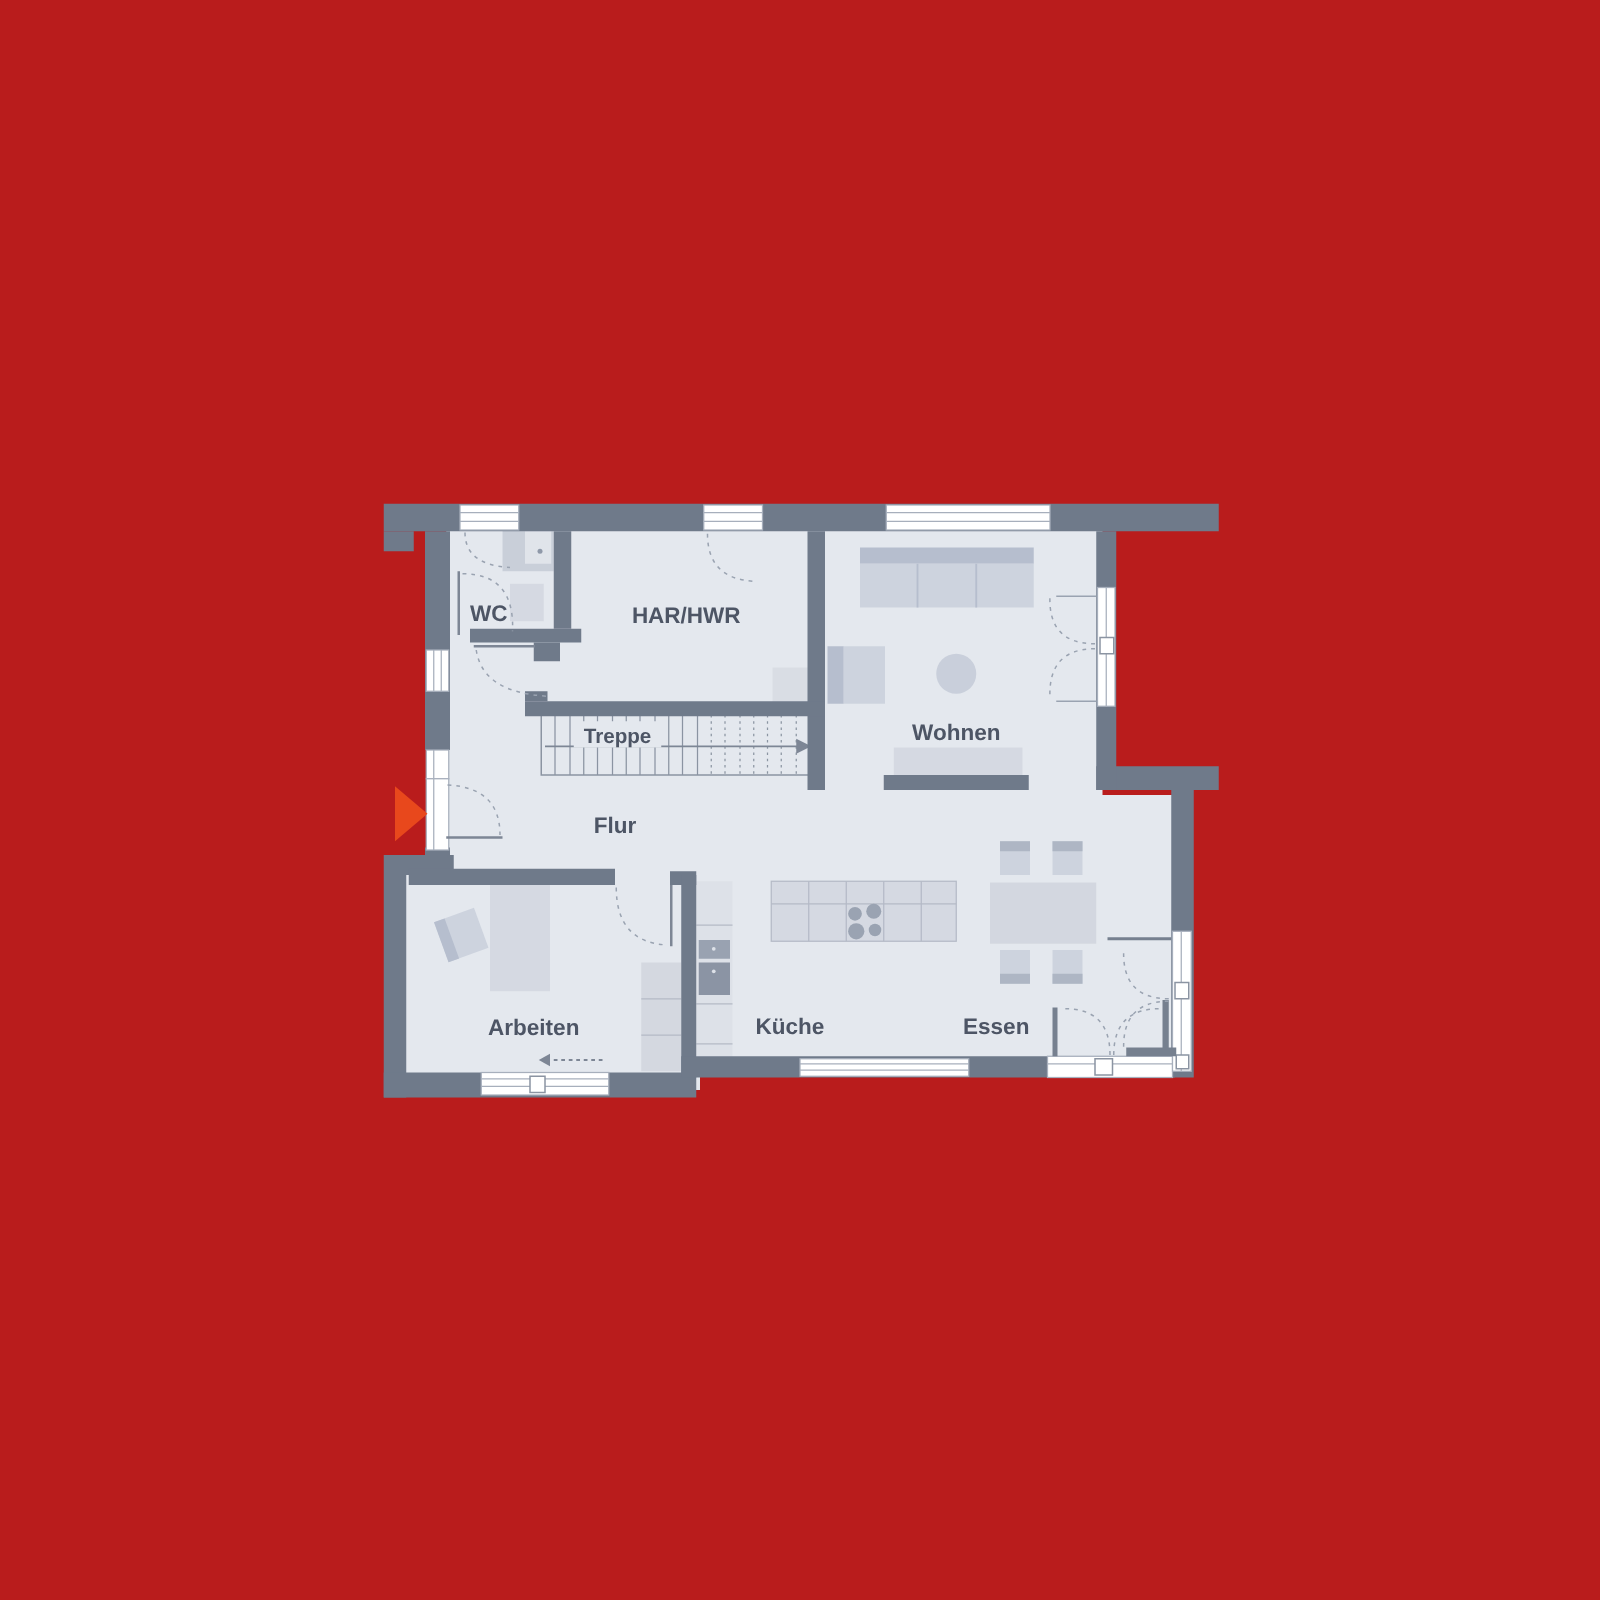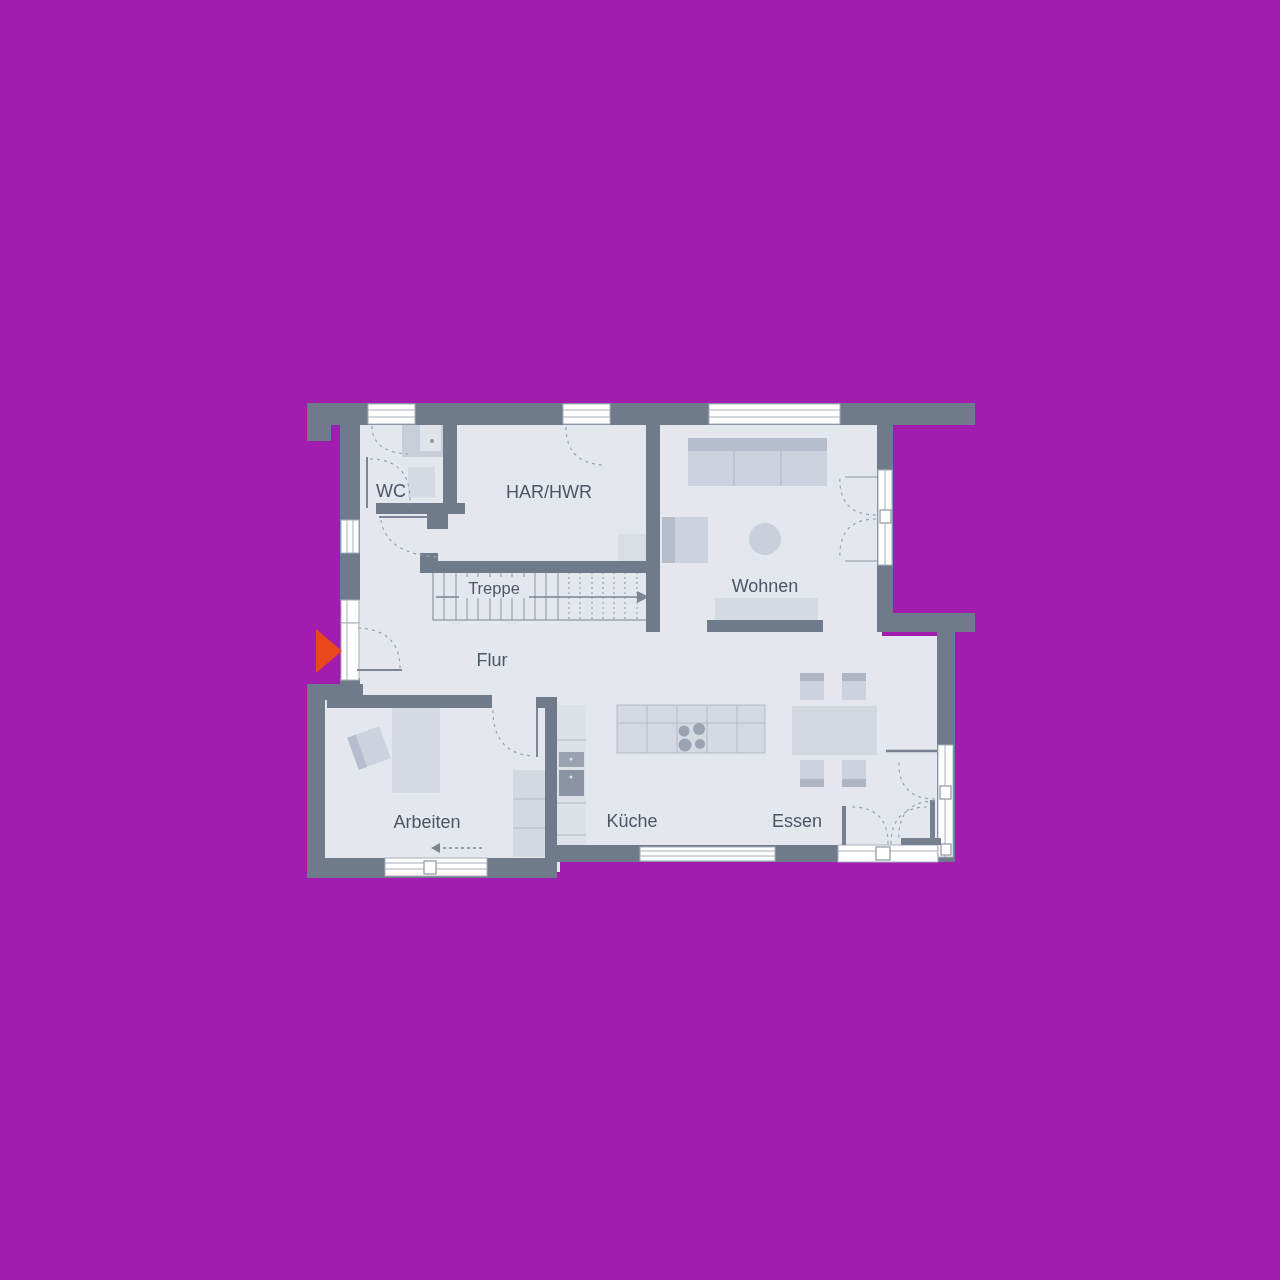--- a/index.html
+++ b/index.html
@@ -1,17 +1,17 @@
 <!DOCTYPE html>
 <html><head>
 <meta charset="utf-8">
 <style>
   html,body{margin:0;padding:0;background:#ffffff;}
-  #canvas{position:relative;width:1280px;height:1280px;background:#a21caf;overflow:hidden;
-          font-family:"Liberation Sans", sans-serif;}
+  #canvas{position:relative;width:1280px;height:1280px;background:#b91c1c;overflow:hidden;
+          font-family:"Liberation Sans", sans-serif;font-weight:bold;}
   #plan-svg{position:absolute;left:300px;top:395px;}
 </style>
 </head>
 <body>
 
 <div id="canvas">
 
   <svg id="plan-svg" xmlns="http://www.w3.org/2000/svg" viewBox="300 395 680 495" width="680" height="495">
       <polygon points="357,420 882,420 882,636 943,636 943,852 560,852 560,872 316,872 316,698 357,698" fill="#e4e8ee"></polygon>
       <rect x="688" y="438" width="139" height="13" fill="#b6bece"></rect>

